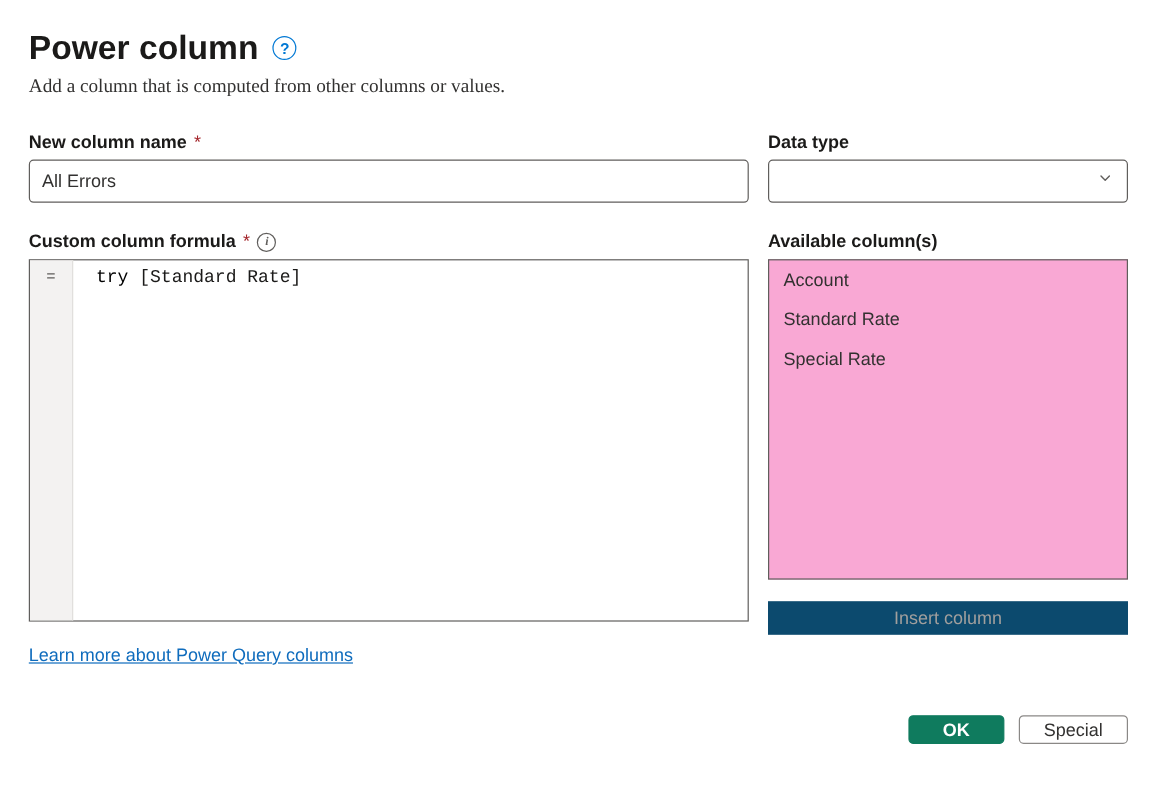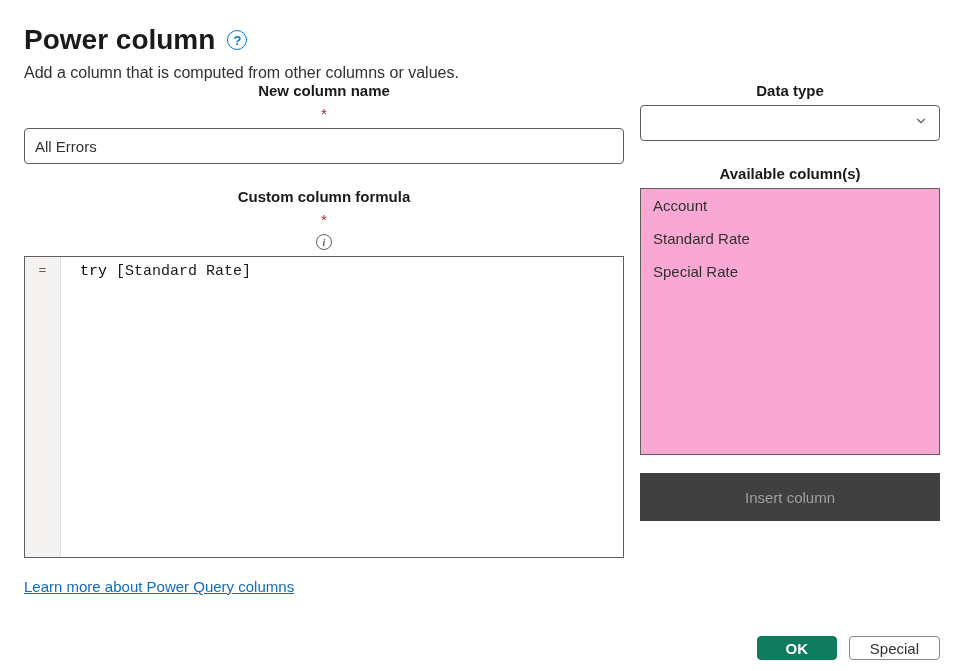--- a/index.html
+++ b/index.html
@@ -34,20 +34,22 @@
       align-items: center;
       justify-content: center;
       color: #0078d4;
       font-size: 13px;
       font-weight: 600;
       cursor: pointer;
     }
     .subtitle {
       font-size: 16px;
       color: #323130;
+      margin-bottom: 28px;
+      font-family: Liberation Serif, serif;
     }
     .main-layout {
       display: flex;
       gap: 16px;
     }
     .left-col {
       flex: 1;
       min-width: 0;
     }
     .right-col {
@@ -55,21 +57,20 @@
       flex-shrink: 0;
     }
     .field-label {
       font-size: 15px;
       font-weight: 600;
       color: #1b1a19;
       margin-bottom: 6px;
       display: flex;
       align-items: center;
       gap: 6px;
-      flex-direction: column;
     }
     .required {
       color: #a4262c;
       font-weight: 400;
     }
     .info-icon {
       width: 16px;
       height: 16px;
       border: 1.2px solid #605e5c;
       border-radius: 50%;
@@ -158,23 +159,23 @@
       background: #f9a8d4;
     }
     .column-item {
       padding: 8px 12px;
       font-size: 15px;
       color: #323130;
       cursor: pointer;
     }
     .insert-btn {
       width: 100%;
-      height: 48px;
+      height: 28px;
       margin-top: 18px;
-      background: #404040;
+      background: #0c4a6e;
       border: none;
       color: #a19f9d;
       font-size: 15px;
       font-family: inherit;
       cursor: default;
     }
     .learn-link {
       display: inline-block;
       margin-top: 20px;
       color: #0f6cbd;

